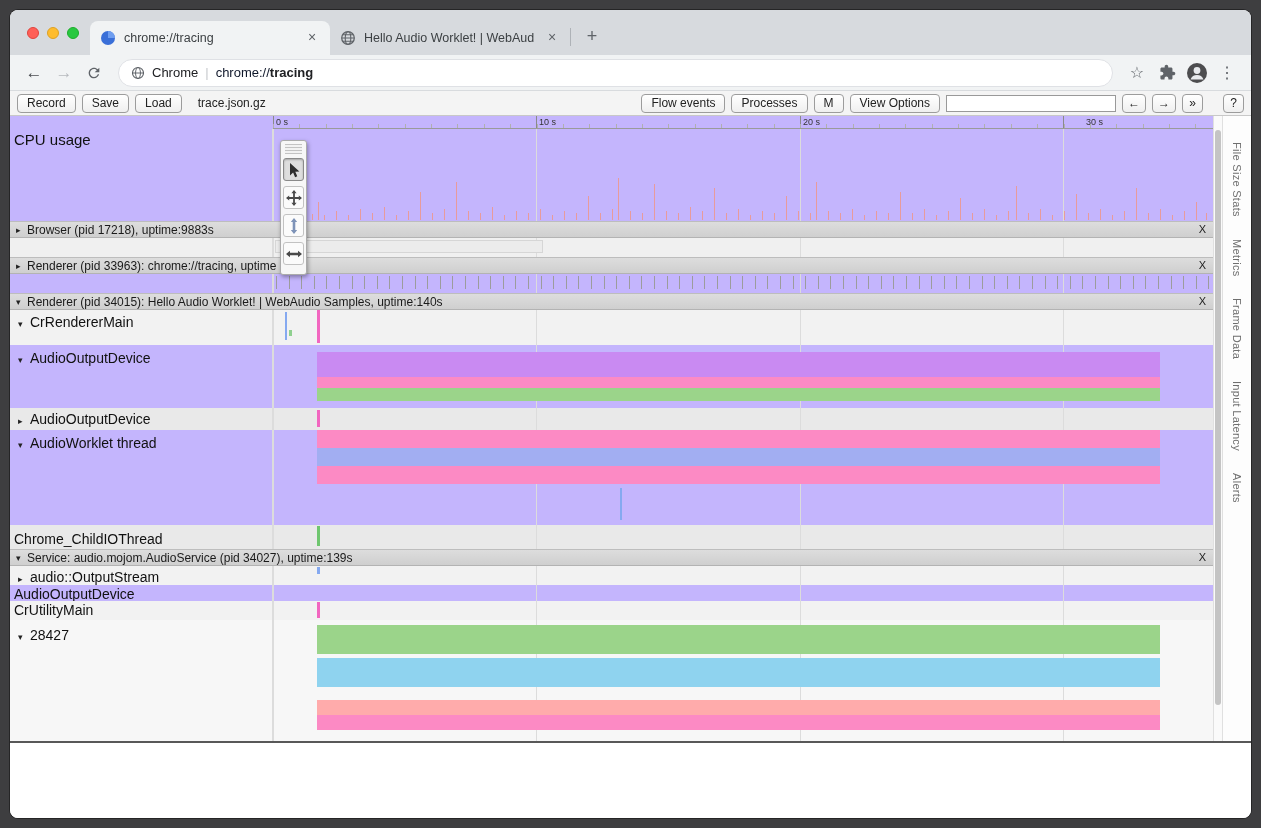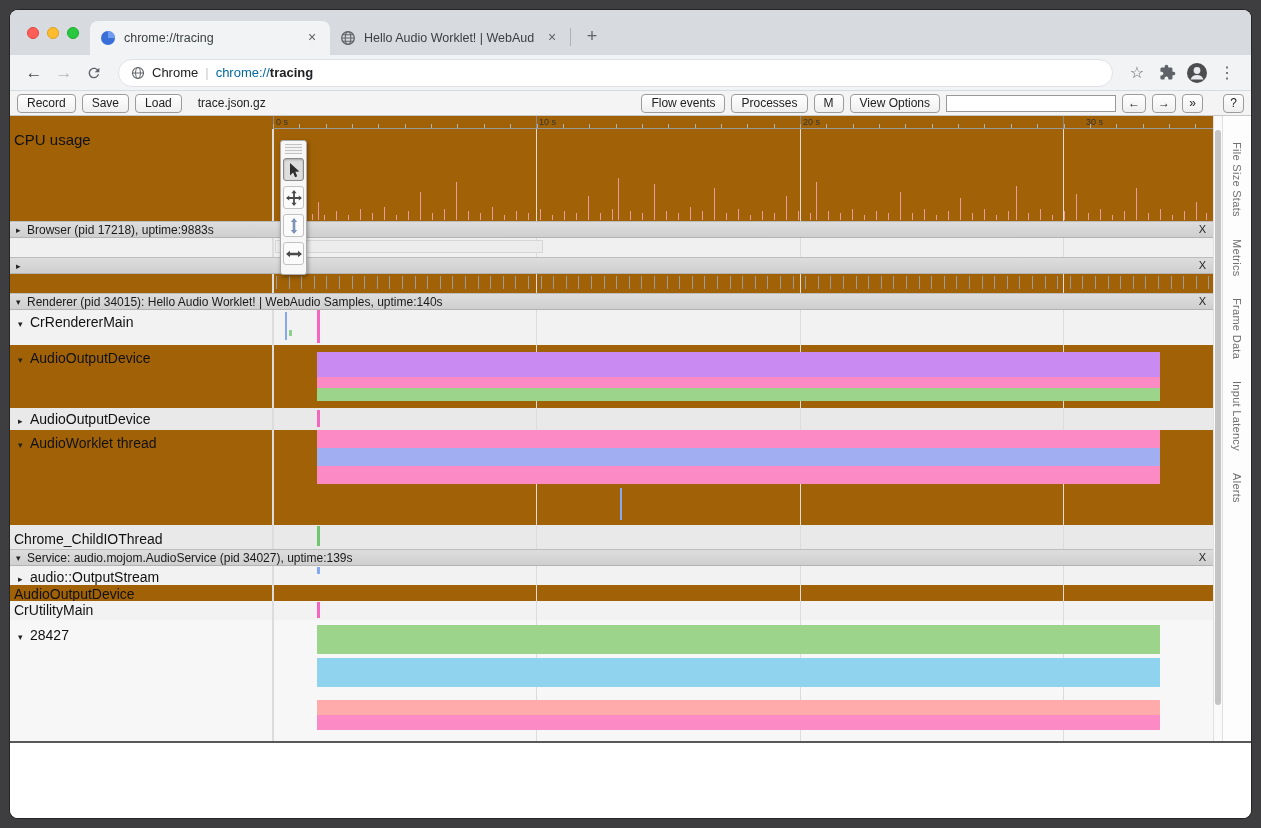--- a/index.html
+++ b/index.html
@@ -23,39 +23,39 @@
   .tab-divider{width:1px;height:18px;background:#aeb2b7;margin-bottom:9px;}
   .newtab{width:26px;height:26px;margin:0 0 5px 8px;font-size:18px;color:#5f6368;text-align:center;line-height:25px;border-radius:50%;}
 
   
   .navbar{height:36px;background:#f1f3f4;display:flex;align-items:center;padding:0 10px;gap:2px;border-bottom:1px solid #d8dbde;flex:none;}
   .navbtn{width:28px;height:28px;display:flex;align-items:center;justify-content:center;font-size:17px;color:#4a4d51;border-radius:50%;flex:none;}
   .navbtn.disabled{color:#b6b9bd;}
   .omnibox{flex:1;height:28px;background:#fff;border:1px solid #dfe1e5;border-radius:14px;margin:0 8px;display:flex;align-items:center;padding:0 12px;font-size:13px;gap:7px;}
   .omnibox .site{color:#202124;}
   .omnibox .sep{color:#c6c9cc;}
-  .omnibox .scheme{color:#0369a1;}
+  .omnibox .scheme{color:#0f172a;}
   .omnibox .host{color:#202124;font-weight:600;}
   .star{font-size:16px;color:#5f6368;}
   .navicon{width:28px;height:28px;display:flex;align-items:center;justify-content:center;flex:none;}
 
   
   .trace-toolbar{height:25px;background:#f4f4f4;border-bottom:1px solid #c8c8c8;display:flex;align-items:center;padding:0 7px;gap:6px;font-size:12px;flex:none;}
   .tbtn{background:linear-gradient(#ffffff,#efefef);border:1px solid #9c9c9c;border-radius:4px;font-size:12px;font-family:"Liberation Sans",sans-serif;height:19px;padding:0 9px;color:#222;}
   .tbtn.small{padding:0 5px;min-width:21px;}
   .filename{margin-left:10px;color:#222;}
   .tspacer{flex:1;}
   .tsearch{width:170px;height:17px;border:1px solid #999;font-size:12px;padding:0 3px;font-family:"Liberation Sans",sans-serif;background:#fff;}
   .help-btn{margin-left:14px;}
 
   
   .main-area{display:flex;flex:none;height:625px;}
   .trace-view{position:relative;width:1203px;height:625px;background:#fff;overflow:hidden;flex:none;}
   .row{position:absolute;left:0;width:100%;}
-  .bg-a{background:#a16207;}
+  .bg-a{background:#c4b5fd;}
   .bg-b{background:#f2f2f2;}
   .bg-c{background:#e9e9e9;}
   .bg-d{background:#f7f7f7;}
   .track-label{position:absolute;left:0;top:0;bottom:0;width:263px;border-right:1px solid #dcdcdc;font-size:14px;color:#111;white-space:nowrap;overflow:hidden;}
   .tl-arrow{display:inline-block;font-size:9px;width:12px;color:#222;}
   .cpu-label{font-size:15px;}
   .proc-header{position:absolute;left:0;width:100%;height:17px;background:linear-gradient(#dddddd,#cfcfcf);border-top:1px solid #bdbdbd;border-bottom:1px solid #b3b3b3;display:flex;align-items:center;font-size:12px;color:#1a1a1a;padding-left:6px;z-index:3;white-space:nowrap;overflow:hidden;}
   .ph-arrow{font-size:9px;width:11px;flex:none;color:#222;}
   .ph-name{flex:1;overflow:hidden;}
   .ph-x{position:absolute;right:7px;top:1px;font-size:11px;color:#222;}
@@ -220,20 +220,21 @@
             <div class="gridline" style="left: 1053px;"></div>
           </div>
 
       <div class="proc-header" style="top:105px">
         <span class="ph-arrow">▸</span>
         <span class="ph-name">Browser (pid 17218), uptime:9883s</span>
         <span class="ph-x">X</span>
       </div>
       <div class="proc-header" style="top:141px">
         <span class="ph-arrow">▸</span>
+        <span class="ph-name">Renderer (pid 33963): chrome://tracing, uptime</span>
         <span class="ph-x">X</span>
       </div>
       <div class="proc-header" style="top:177px">
         <span class="ph-arrow">▾</span>
         <span class="ph-name">Renderer (pid 34015): Hello Audio Worklet! | WebAudio Samples, uptime:140s</span>
         <span class="ph-x">X</span>
       </div>
       <div class="proc-header" style="top:433px">
         <span class="ph-arrow">▾</span>
         <span class="ph-name">Service: audio.mojom.AudioService (pid 34027), uptime:139s</span>

